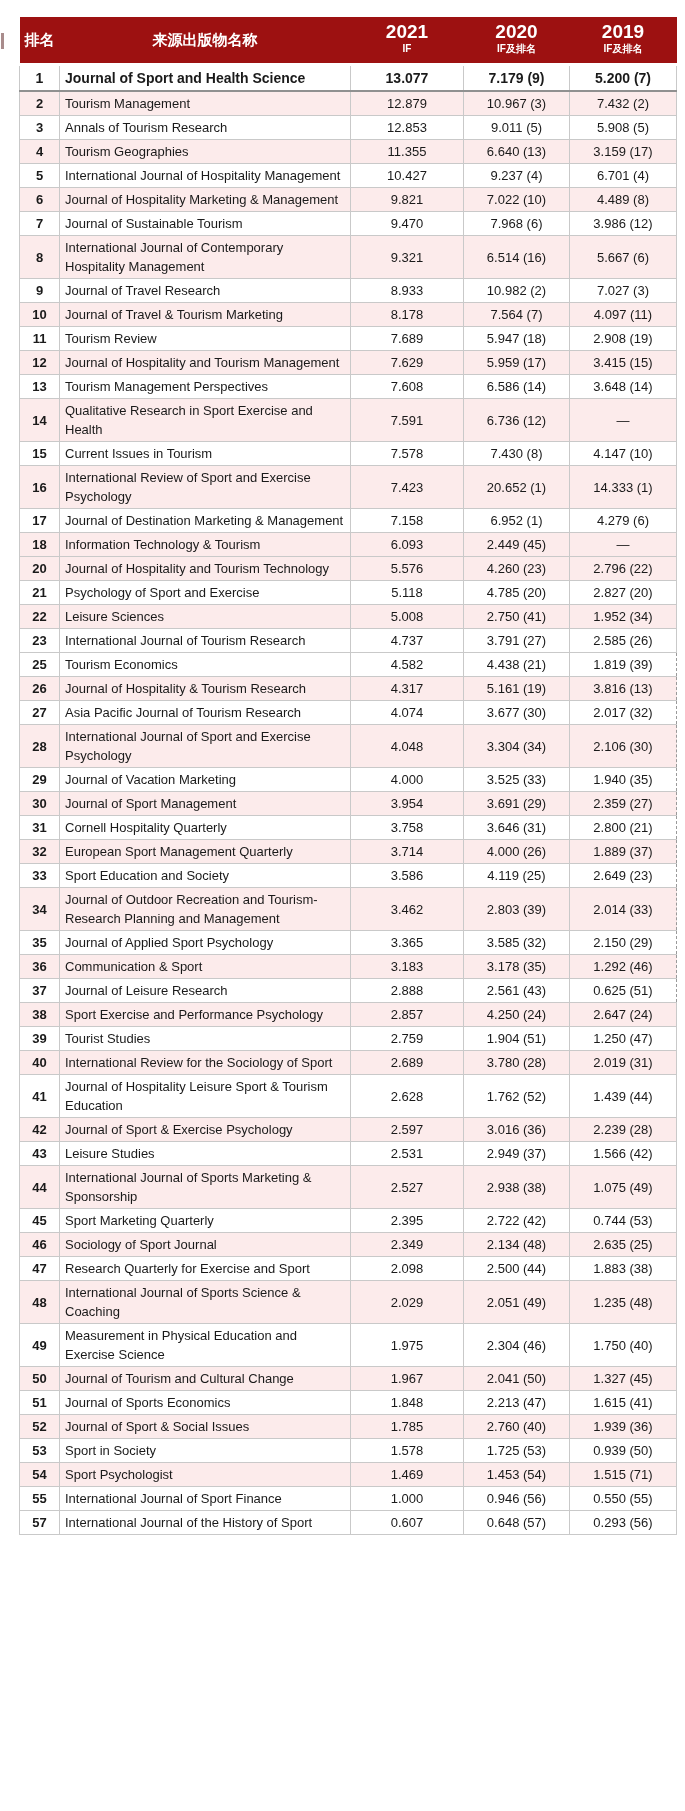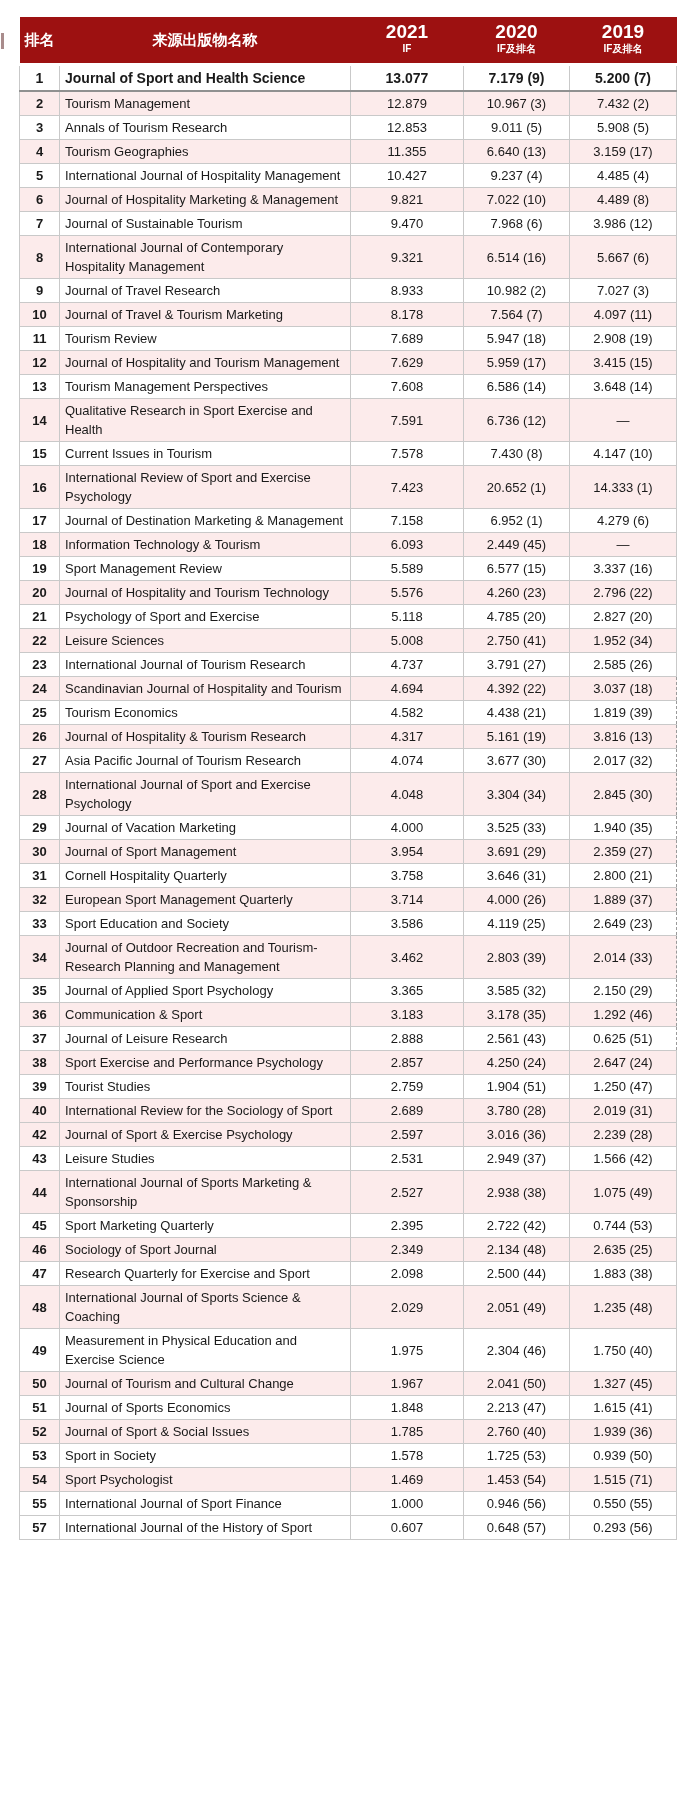--- a/index.html
+++ b/index.html
@@ -135,21 +135,21 @@
       <td class="name">Tourism Geographies</td>
       <td class="val">11.355</td>
       <td class="val">6.640 (13)</td>
       <td class="val">3.159 (17)</td>
     </tr>
         <tr>
       <td class="rank">5</td>
       <td class="name">International Journal of Hospitality Management</td>
       <td class="val">10.427</td>
       <td class="val">9.237 (4)</td>
-      <td class="val">4.485 (4)</td>
+      <td class="val">6.701 (4)</td>
     </tr>
         <tr class="pink">
       <td class="rank">6</td>
       <td class="name">Journal of Hospitality Marketing &amp; Management</td>
       <td class="val">9.821</td>
       <td class="val">7.022 (10)</td>
       <td class="val">4.489 (8)</td>
     </tr>
         <tr>
       <td class="rank">7</td>
@@ -228,27 +228,20 @@
       <td class="val">6.952 (1)</td>
       <td class="val">4.279 (6)</td>
     </tr>
         <tr class="pink">
       <td class="rank">18</td>
       <td class="name">Information Technology &amp; Tourism</td>
       <td class="val">6.093</td>
       <td class="val">2.449 (45)</td>
       <td class="val">—</td>
     </tr>
-        <tr>
-      <td class="rank">19</td>
-      <td class="name">Sport Management Review</td>
-      <td class="val">5.589</td>
-      <td class="val">6.577 (15)</td>
-      <td class="val">3.337 (16)</td>
-    </tr>
         <tr class="pink">
       <td class="rank">20</td>
       <td class="name">Journal of Hospitality and Tourism Technology</td>
       <td class="val">5.576</td>
       <td class="val">4.260 (23)</td>
       <td class="val">2.796 (22)</td>
     </tr>
         <tr>
       <td class="rank">21</td>
       <td class="name">Psychology of Sport and Exercise</td>
@@ -263,27 +256,20 @@
       <td class="val">2.750 (41)</td>
       <td class="val">1.952 (34)</td>
     </tr>
         <tr>
       <td class="rank">23</td>
       <td class="name">International Journal of Tourism Research</td>
       <td class="val">4.737</td>
       <td class="val">3.791 (27)</td>
       <td class="val">2.585 (26)</td>
     </tr>
-        <tr class="pink dashed-r">
-      <td class="rank">24</td>
-      <td class="name">Scandinavian Journal of Hospitality and Tourism</td>
-      <td class="val">4.694</td>
-      <td class="val">4.392 (22)</td>
-      <td class="val">3.037 (18)</td>
-    </tr>
         <tr class="dashed-r">
       <td class="rank">25</td>
       <td class="name">Tourism Economics</td>
       <td class="val">4.582</td>
       <td class="val">4.438 (21)</td>
       <td class="val">1.819 (39)</td>
     </tr>
         <tr class="pink dashed-r">
       <td class="rank">26</td>
       <td class="name">Journal of Hospitality &amp; Tourism Research</td>
@@ -296,21 +282,21 @@
       <td class="name">Asia Pacific Journal of Tourism Research</td>
       <td class="val">4.074</td>
       <td class="val">3.677 (30)</td>
       <td class="val">2.017 (32)</td>
     </tr>
         <tr class="pink dashed-r">
       <td class="rank">28</td>
       <td class="name">International Journal of Sport and Exercise Psychology</td>
       <td class="val">4.048</td>
       <td class="val">3.304 (34)</td>
-      <td class="val">2.845 (30)</td>
+      <td class="val">2.106 (30)</td>
     </tr>
         <tr class="dashed-r">
       <td class="rank">29</td>
       <td class="name">Journal of Vacation Marketing</td>
       <td class="val">4.000</td>
       <td class="val">3.525 (33)</td>
       <td class="val">1.940 (35)</td>
     </tr>
         <tr class="pink dashed-r">
       <td class="rank">30</td>
@@ -382,20 +368,27 @@
       <td class="val">1.904 (51)</td>
       <td class="val">1.250 (47)</td>
     </tr>
         <tr class="pink">
       <td class="rank">40</td>
       <td class="name">International Review for the Sociology of Sport</td>
       <td class="val">2.689</td>
       <td class="val">3.780 (28)</td>
       <td class="val">2.019 (31)</td>
     </tr>
+        <tr>
+      <td class="rank">41</td>
+      <td class="name">Journal of Hospitality Leisure Sport &amp; Tourism Education</td>
+      <td class="val">2.628</td>
+      <td class="val">1.762 (52)</td>
+      <td class="val">1.439 (44)</td>
+    </tr>
         <tr class="pink">
       <td class="rank">42</td>
       <td class="name">Journal of Sport &amp; Exercise Psychology</td>
       <td class="val">2.597</td>
       <td class="val">3.016 (36)</td>
       <td class="val">2.239 (28)</td>
     </tr>
         <tr>
       <td class="rank">43</td>
       <td class="name">Leisure Studies</td>

